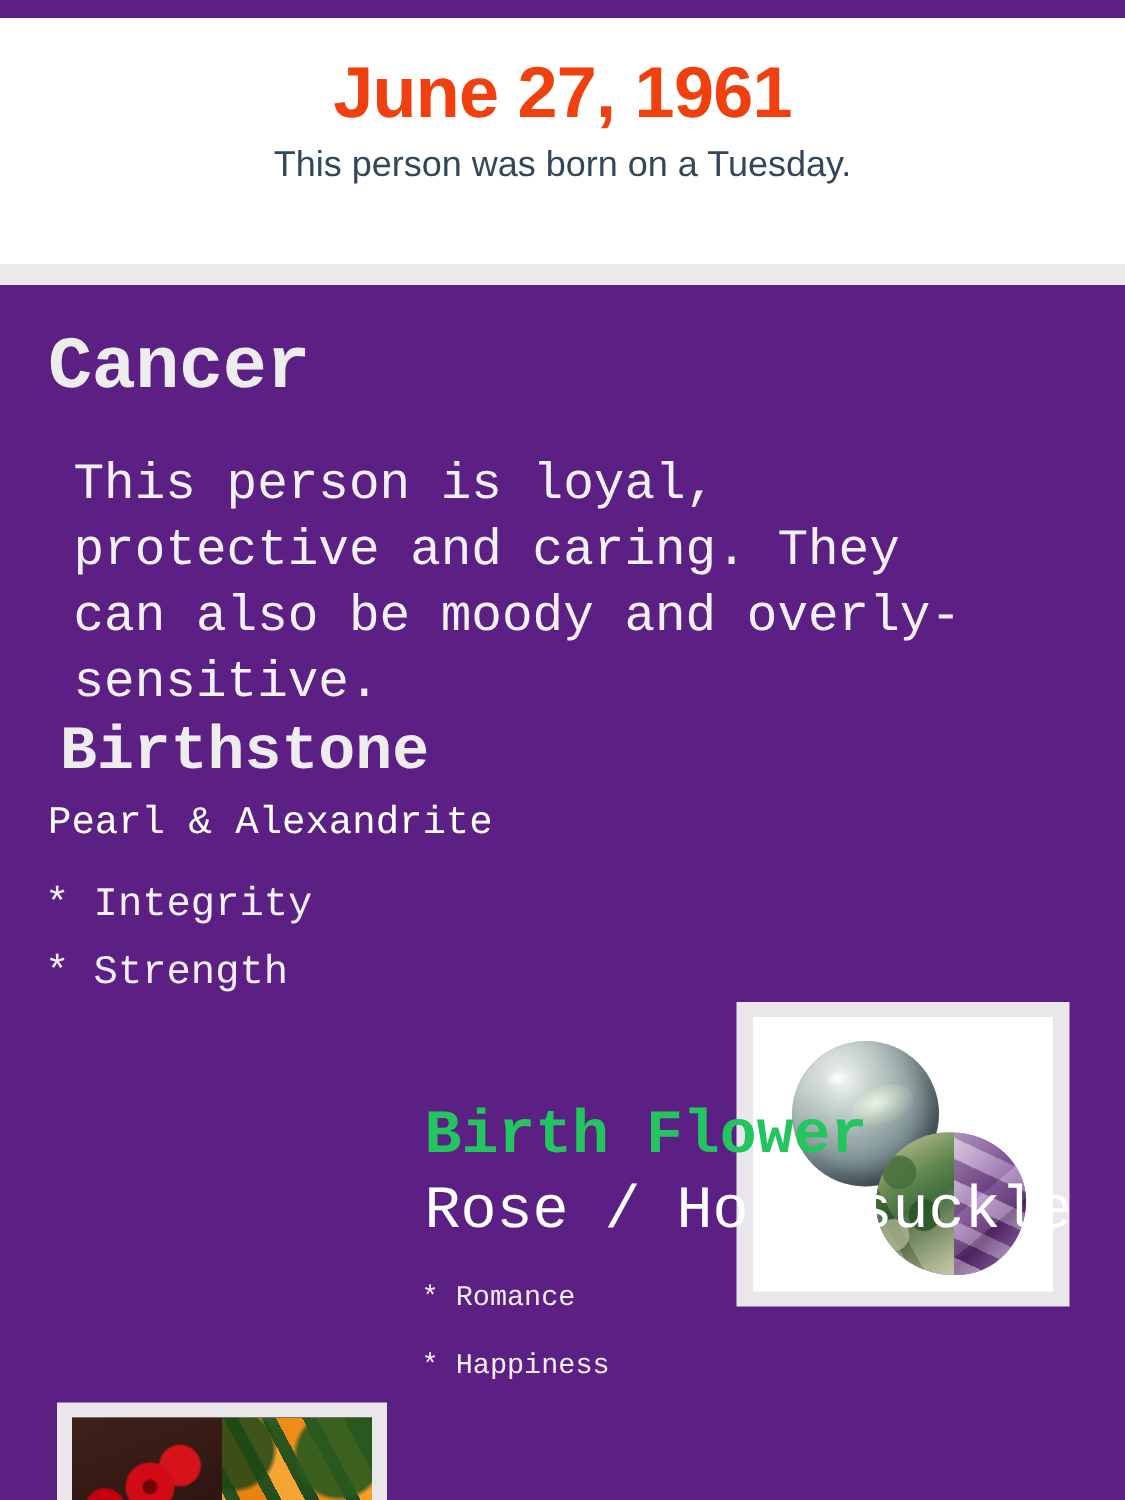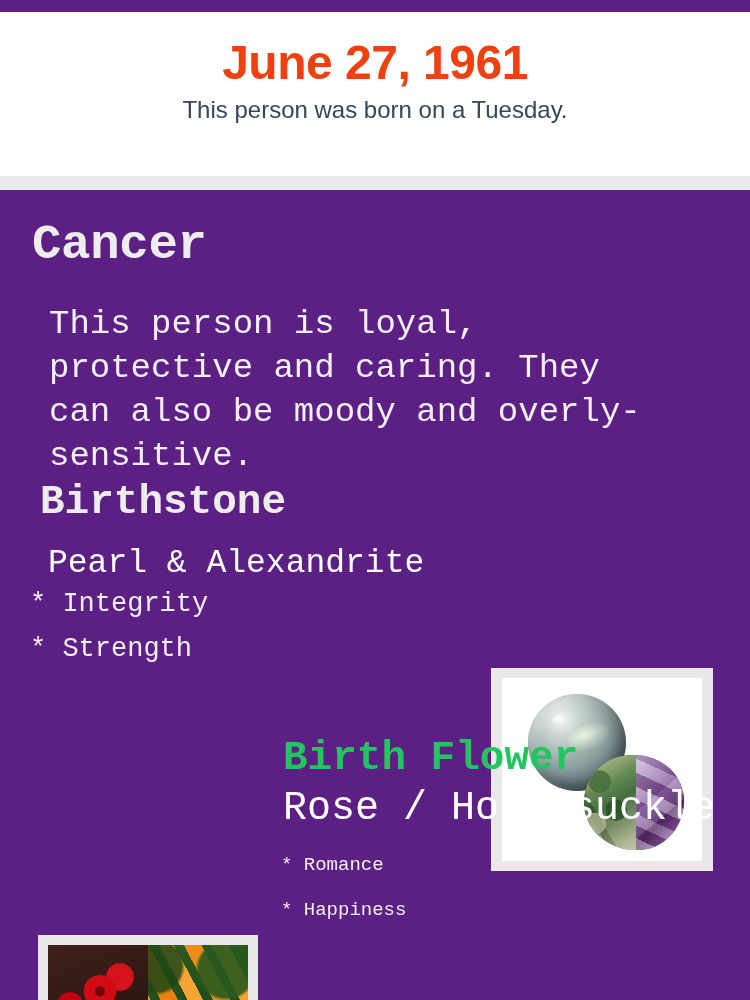--- a/index.html
+++ b/index.html
@@ -99,22 +99,22 @@
     left: 36px; top: 283px;
     margin: 4px;
     font-size: 41px;
     font-weight: bold;
     line-height: 50px;
     color: #ededed;
   }
   .stone-name {
     position: absolute;
     left: 32px; top: 337px;
-    margin: 16px;
-    font-size: 33px;
+    margin: 0;
+    font-size: 26px;
     font-weight: normal;
     line-height: 42px;
     color: #ffffff;
   }
   .stone-traits {
     position: absolute;
     left: 30px; top: 392px;
     margin: 0;
     padding: 0;
     list-style: none;

